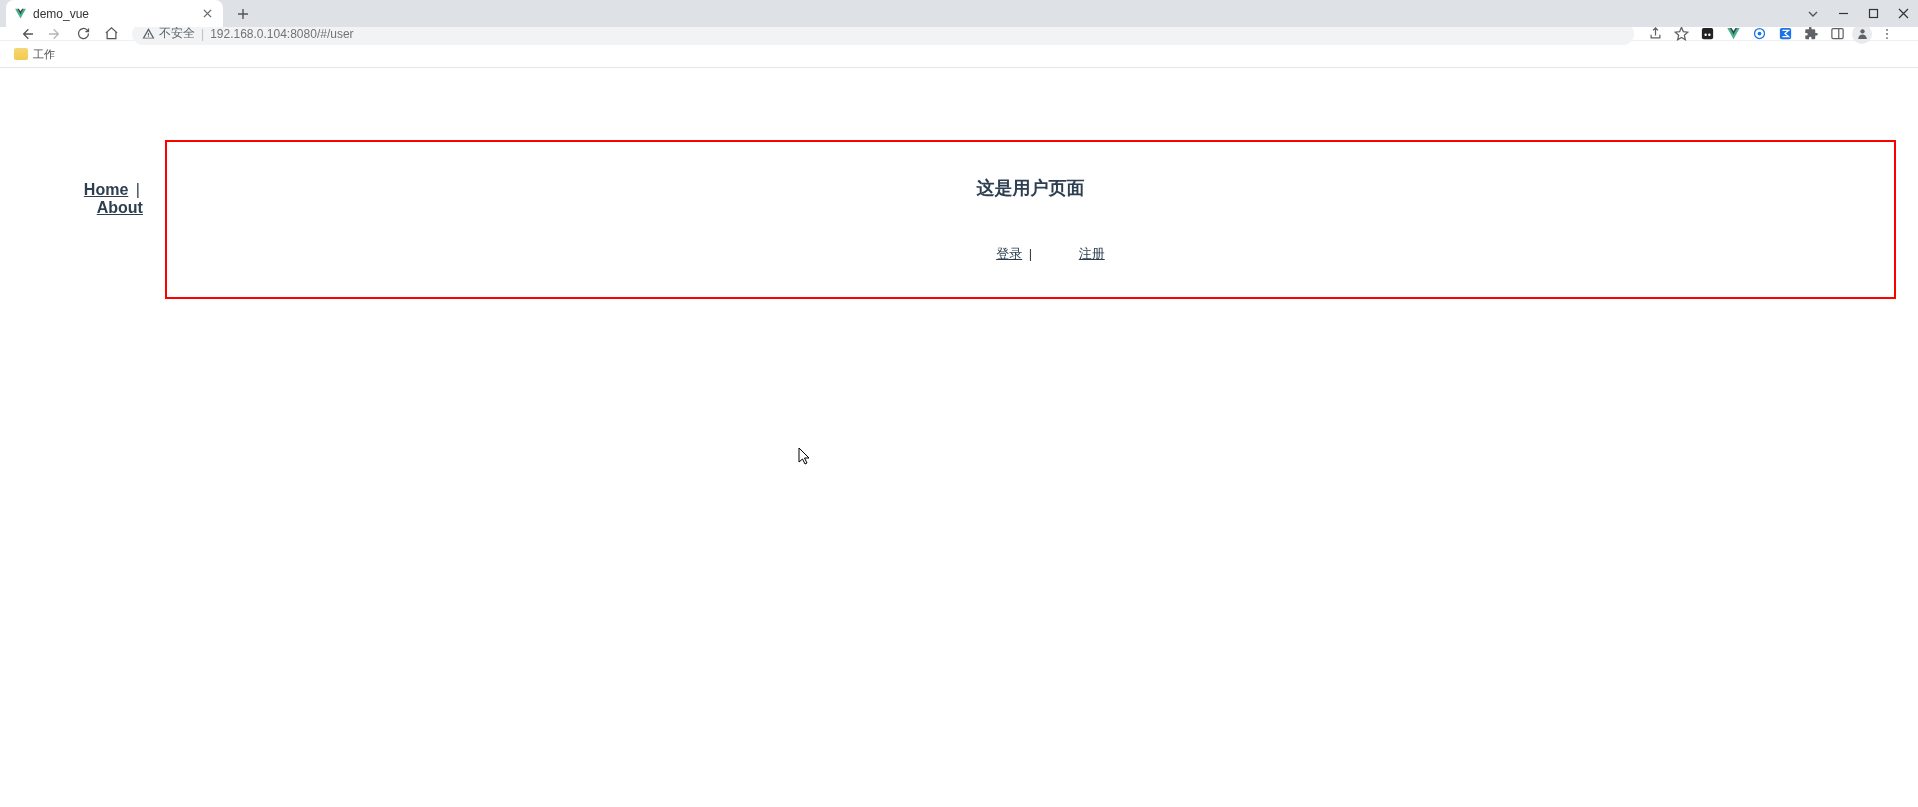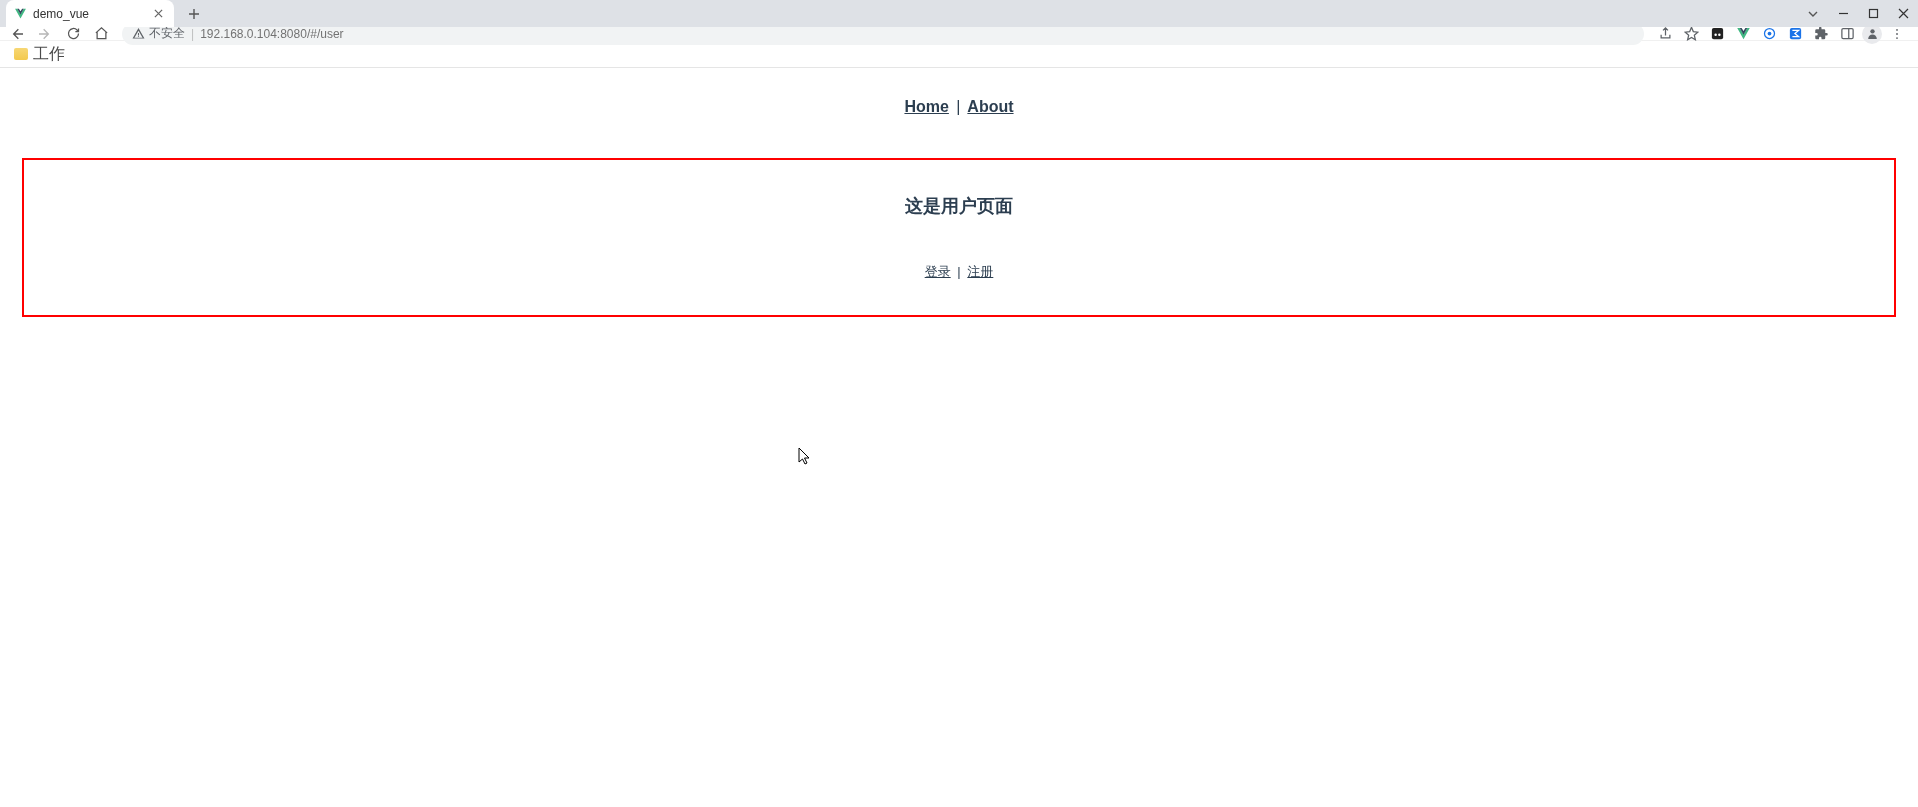--- a/index.html
+++ b/index.html
@@ -18,21 +18,21 @@
       background: #dee1e6;
       display: flex;
       align-items: flex-end;
       padding-left: 6px;
       position: relative;
     }
     .tab {
       display: flex;
       align-items: center;
       height: 27px;
-      width: 168px;
+      width: 217px;
       background: #fff;
       border-top-left-radius: 8px;
       border-top-right-radius: 8px;
       padding: 0 8px;
       gap: 6px;
       position: relative;
     }
     .tab .favicon svg { display: block; }
     .tab-title { flex: 1; font-size: 12px; color: #333; white-space: nowrap; overflow: hidden; text-overflow: ellipsis; }
     .tab-close {
@@ -60,21 +60,21 @@
       display: flex; align-items: center; justify-content: center;
       color: #555; cursor: pointer;
     }
 
     
     .toolbar {
       height: 14px;
       background: #fff;
       display: flex;
       align-items: center;
-      padding: 0 6px;
+      padding: 0 16px;
       gap: 6px;
       border-bottom: 1px solid #f0f0f0;
     }
     .nav-btn {
       width: 22px; height: 22px;
       display: flex; align-items: center; justify-content: center;
       color: #555; cursor: pointer; border-radius: 50%;
     }
     .nav-btn.disabled { color: #b7b7b7; cursor: default; }
     .omnibox {
@@ -108,36 +108,37 @@
       height: 27px;
       background: #fff;
       display: flex;
       align-items: center;
       padding: 0 10px;
       gap: 6px;
       border-bottom: 1px solid #e5e5e5;
     }
     .bookmark-item {
       display: flex; align-items: center; gap: 5px;
-      font-size: 16px; color: #4a4a4a; cursor: pointer;
+      font-size: 11px; color: #4a4a4a; cursor: pointer;
       padding: 2px 4px; border-radius: 4px;
     }
     .folder-icon {
       width: 14px; height: 12px;
       background: linear-gradient(#f7d774,#f3c94e);
       border-radius: 2px;
     }
 
     
     .page {
       padding-top: 30px;
-      text-align: center;
-      display: flex;
-      flex-direction: column;
-      align-items: center;
+      text-align: right;
+      display: flex;
+      flex-direction: row;
+      align-items: center;
+      padding-left: 40px;
     }
     .nav-links {
       font-size: 16px;
       font-weight: 700;
       color: #2c3e50;
     }
     .nav-links a {
       color: #2c3e50;
       text-decoration: underline;
     }
@@ -154,21 +155,21 @@
     .page-heading {
       font-size: 18px;
       font-weight: 700;
       color: #2c3e50;
       margin-bottom: 45px;
     }
     .sub-links {
       font-size: 13px;
       color: #2c3e50;
     }
-    .sub-links a { color: #2c3e50; text-decoration: underline; }
+    .sub-links a { color: #2c3e50; text-decoration: underline; margin-left: 40px; }
     .sub-sep { margin: 0 3px; }
 
     
     .cursor {
       position: absolute;
       left: 798px;
       top: 447px;
       pointer-events: none;
     }
   </style>

